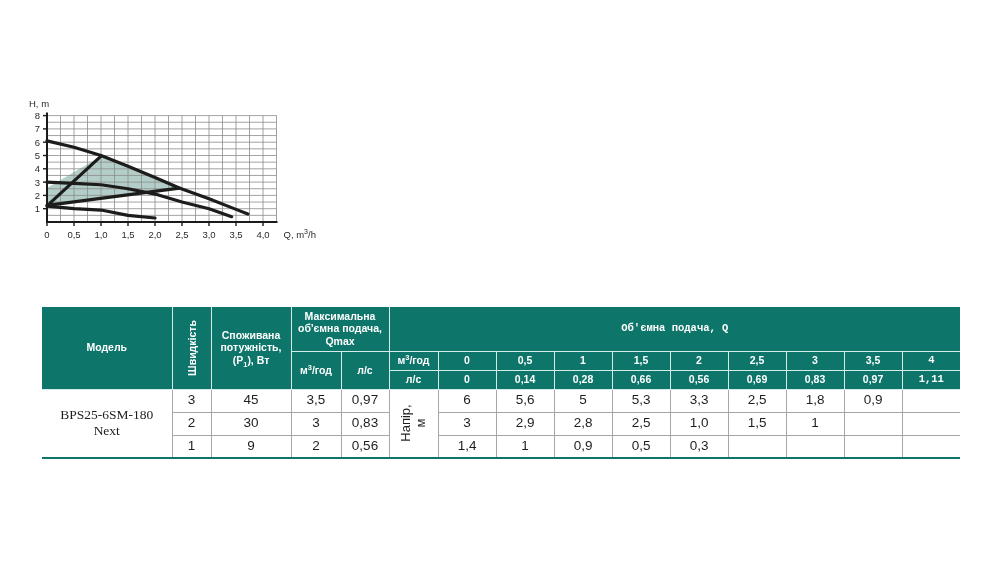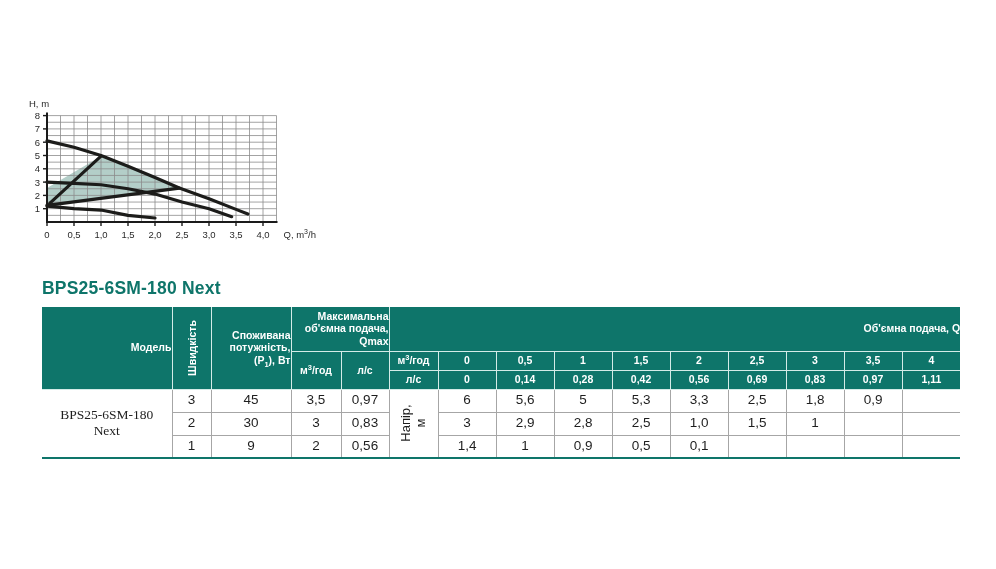--- a/index.html
+++ b/index.html
@@ -12,23 +12,23 @@
 
   
   .model-title{position:absolute;left:42px;top:278px;font-size:17.5px;font-weight:800;
     color:#0e756a;letter-spacing:.2px;}
 
   
   .spec-table{position:absolute;left:42px;top:307px;width:918px;border-collapse:collapse;
     table-layout:fixed;border-bottom:2.5px solid #0e756a;}
   .spec-table th{background:#0e756a;color:#fff;font-weight:600;font-size:10.5px;
     border:1.4px solid #d4ecE8;border-color:#d4ece8;padding:0;line-height:1.22;text-align:center;vertical-align:middle;}
-  .spec-table thead tr:first-child th{border-top:none;text-align:right;}
+  .spec-table thead tr:first-child th{border-top:none;}
   .spec-table th:first-child,.spec-table td:first-child{border-left:none;}
-  .spec-table th:last-child,.spec-table td:last-child{border-right:none;}
+  .spec-table th:last-child,.spec-table td:last-child{border-right:none;font-family:Liberation Mono, monospace;}
   .spec-table td{border:1px solid #a6a6a6;padding:0;text-align:center;vertical-align:middle;
     font-size:13.5px;color:#1e1e1e;line-height:1.2;}
   .spec-table tbody tr:last-child td{border-bottom:none;}
   .row-a{height:44px;} .row-b{height:19px;} .row-c{height:19px;}
   .body-row{height:23px;}
   .qval{font-size:11px;}
   sup.u3{font-size:7.5px;vertical-align:super;line-height:0;}
   sub.p1{font-size:7.5px;vertical-align:sub;line-height:0;}
   .vcell{position:relative;}
   .vtext{position:absolute;left:50%;top:50%;transform:translate(-50%,-50%) rotate(-90deg);
@@ -120,21 +120,20 @@
         <polyline points="33,48.870000000000005 60,55.25399999999999 87,63.5 114,74.13999999999999 141,85.445 165.3,96.08500000000001 195,106.725 222,117.365 233.88000000000002,122.02" fill="none" stroke="#1c1c1a" stroke-width="3.2" stroke-linecap="round" stroke-linejoin="round"></polyline>
         <polyline points="33,90.1 60,91.43 87,92.75999999999999 114,96.75 141,102.07 168,110.05 195,116.7 217.68,124.68" fill="none" stroke="#1c1c1a" stroke-width="3.2" stroke-linecap="round" stroke-linejoin="round"></polyline>
         <polyline points="33,114.03999999999999 60,116.7 87,118.03 114,123.35 141,126.01" fill="none" stroke="#1c1c1a" stroke-width="3.2" stroke-linecap="round" stroke-linejoin="round"></polyline>
         <polyline points="35.7,111.38 87,64.16499999999999" fill="none" stroke="#1c1c1a" stroke-width="3.2" stroke-linecap="round" stroke-linejoin="round"></polyline>
         <polyline points="33,113.375 165.3,96.08500000000001" fill="none" stroke="#1c1c1a" stroke-width="3.2" stroke-linecap="round" stroke-linejoin="round"></polyline>
         <text x="15" y="14.599999999999994" text-anchor="start" font-size="9.5" fill="#2a2a2a" font-family="&quot;Liberation Sans&quot;,sans-serif">H, m</text>
         <text x="269.5" y="146" font-size="9.5" fill="#2a2a2a" font-family="&quot;Liberation Sans&quot;,sans-serif"><tspan>Q, m</tspan><tspan dy="-4" font-size="7">3</tspan><tspan dy="4">/h</tspan></text>
       </svg>
   </div>
 
-  <div class="model-title">BPS25-6SM-180 Next</div>
 
   <table class="spec-table">
     <colgroup>
       <col style="width:130px">
         <col style="width:39px">
         <col style="width:80px">
       <col style="width:50px">
         <col style="width:48px">
         <col style="width:49px">
       <col style="width:58px">
@@ -173,21 +172,21 @@
         <th class="qval">2,5</th>
         <th class="qval">3</th>
         <th class="qval">3,5</th>
         <th class="qval">4</th>
       </tr>
       <tr class="row-c">
         <th>л/с</th>
         <th class="qval">0</th>
         <th class="qval">0,14</th>
         <th class="qval">0,28</th>
-        <th class="qval">0,42</th>
+        <th class="qval">0,66</th>
         <th class="qval">0,56</th>
         <th class="qval">0,69</th>
         <th class="qval">0,83</th>
         <th class="qval">0,97</th>
         <th class="qval">1,11</th>
       </tr>
     </thead>
     <tbody>
       <tr class="body-row">
         <td rowspan="3">
@@ -231,21 +230,21 @@
       </tr>
       <tr class="body-row">
         <td>1</td>
         <td>9</td>
         <td>2</td>
         <td>0,56</td>
         <td>1,4</td>
         <td>1</td>
         <td>0,9</td>
         <td>0,5</td>
-        <td>0,1</td>
+        <td>0,3</td>
         <td></td>
         <td></td>
         <td></td>
         <td></td>
       </tr>
     </tbody>
   </table>
 </div>
 
 </body></html>

